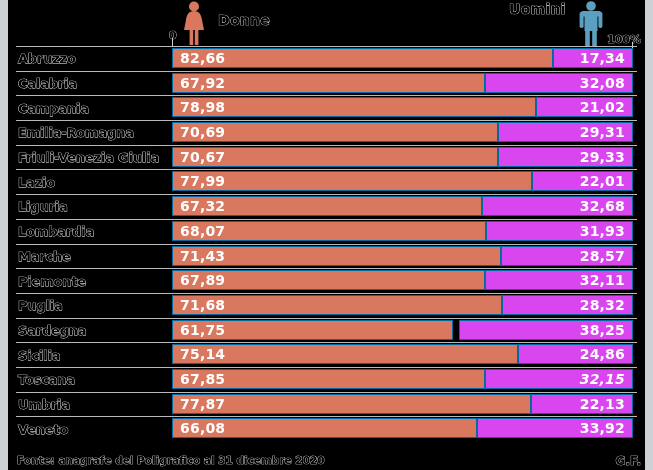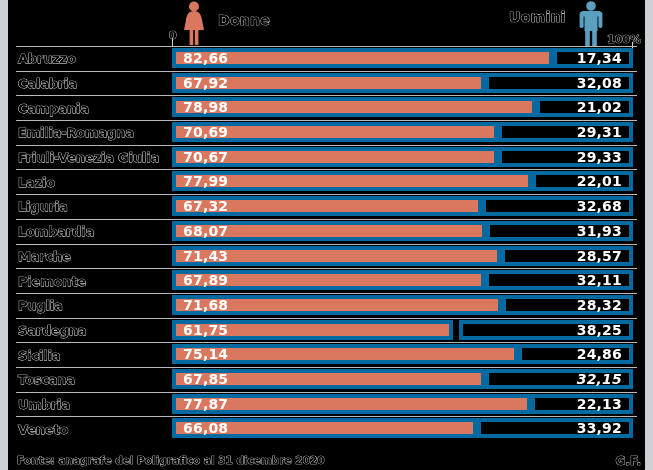--- a/index.html
+++ b/index.html
@@ -60,21 +60,21 @@
     position: absolute;
     font-size: 14px;
     font-weight: bold;
     color: #000000;
     -webkit-text-stroke: 0.7px #f2f2f2;
     paint-order: stroke fill;
     letter-spacing: 0.3px;
     white-space: nowrap;
   }
   .legend-label.donne { left: 218px; top: 12px; }
-  .legend-label.uomini { left: 509px; top: 9px; }
+  .legend-label.uomini { left: 509px; top: 1px; }
 
   .axis-tick {
     position: absolute;
     font-size: 11px;
     font-weight: bold;
     color: #000000;
     -webkit-text-stroke: 0.7px #e8e8e8;
     paint-order: stroke fill;
     white-space: nowrap;
   }
@@ -135,28 +135,28 @@
     display: flex;
     background: transparent;
   }
 
   .bar {
     position: relative;
     height: 100%;
     box-sizing: border-box;
     display: flex;
     align-items: center;
-    border: 4px solid #0369a1;
+    border: 1px solid #0369a1;
   }
   .bar.female {
     background: #d9775f;
     justify-content: flex-start;
   }
   .bar.male {
-    background: #000000;
+    background: #d946ef;
     justify-content: flex-end;
     padding-left: 24px;
   }
 
   .bar-value {
     font-size: 14px;
     font-weight: bold;
     color: #ffffff;
     letter-spacing: 0.2px;
     white-space: nowrap;

